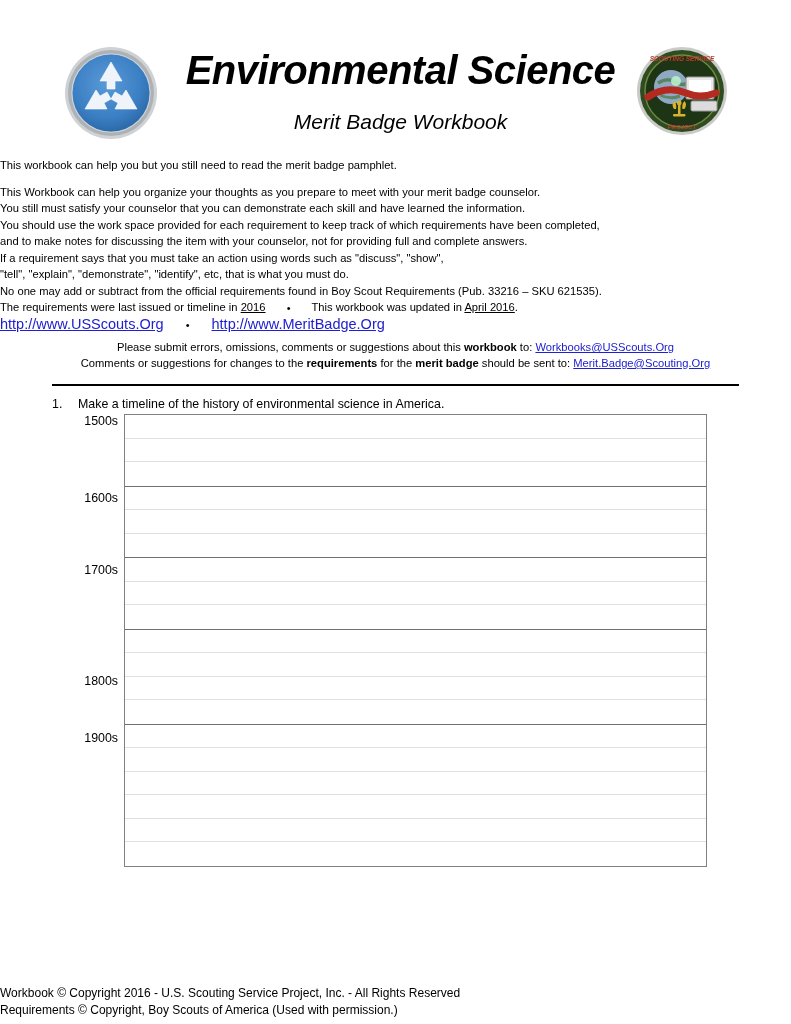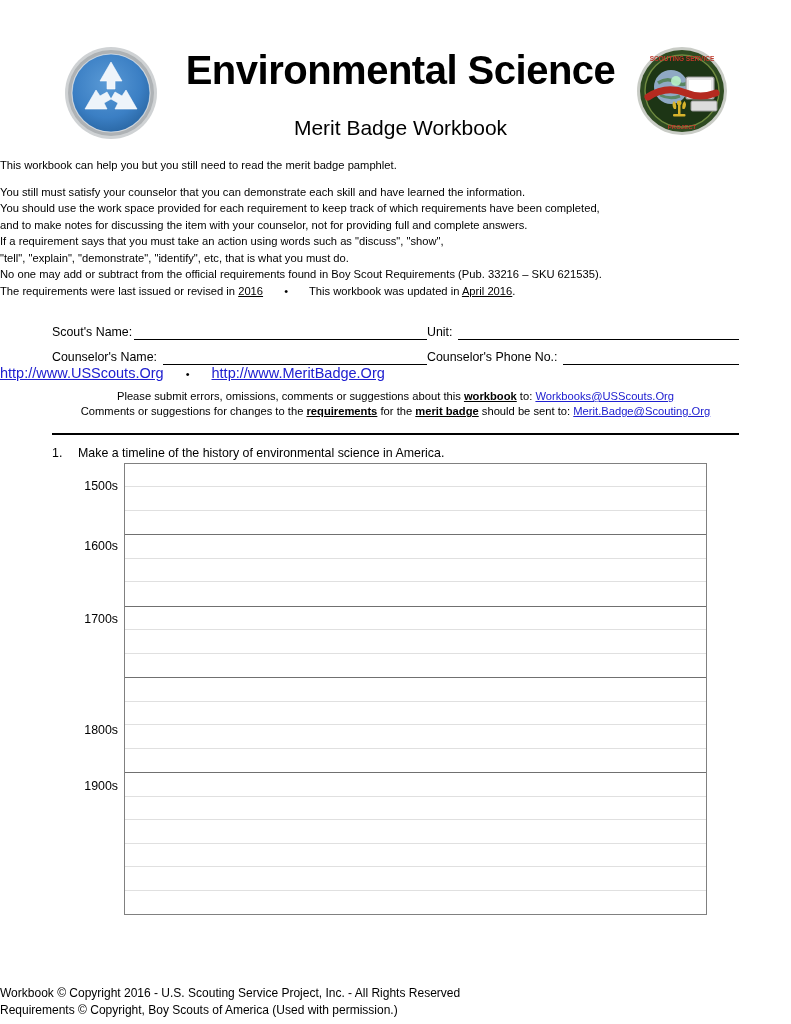--- a/index.html
+++ b/index.html
@@ -20,20 +20,21 @@
     height: 1024px;
     position: relative;
     box-sizing: border-box;
   }
 
   
   .header {
     position: relative;
     height: 110px;
     margin-top: 40px;
+    font-style: italic;
   }
   .badge-left {
     position: absolute;
     left: 63px;
     top: 5px;
     width: 96px;
     height: 96px;
   }
   .badge-right {
     position: absolute;
@@ -52,21 +53,21 @@
     font-weight: bold;
     line-height: 48px;
     letter-spacing: -0.5px;
     margin: 0;
     padding-top: 6px;
   }
   .doc-subtitle {
     font-size: 21px;
     font-weight: normal;
     line-height: 26px;
-    margin: 18px;
+    margin: 12px;
     padding-top: 3px;
   }
 
   
   .intro {
     text-align: left;
     font-size: 11.2px;
     line-height: 16.5px;
   }
   .intro-lead {
@@ -129,21 +130,21 @@
   }
   .submit-lines {
     text-align: center;
     font-size: 11.2px;
     line-height: 15.5px;
     margin-top: 8px;
   }
   .submit-lines a {
     color: #2020d0;
   }
-  .submit-lines b { font-weight: bold; text-decoration: underline; }
+  .submit-lines b { font-weight: bold; }
 
   
   .divider {
     margin: 13px 52px 0 52px;
     border-top: 2.5px solid #000;
   }
 
   
   .req {
     margin-top: 11px;
@@ -264,57 +265,36 @@
         </g>
         <text x="48" y="16" font-size="6.5" fill="#c0392b" text-anchor="middle" font-family="Liberation Sans, sans-serif" font-weight="bold">SCOUTING SERVICE</text>
         <text x="48" y="84" font-size="6" fill="#c0392b" text-anchor="middle" font-family="Liberation Sans, sans-serif" font-weight="bold">PROJECT</text>
       </svg>
     </div>
   </div>
 
   <div class="intro">
     <p class="intro-lead">This workbook can help you but you still need to read the merit badge pamphlet.</p>
 
+    <p>This Workbook can help you organize your thoughts as you prepare to meet with your merit badge counselor.</p>
     <p>You still must satisfy your counselor that you can demonstrate each skill and have learned the information.</p>
     <p>You should use the work space provided for each requirement to keep track of which requirements have been completed,</p>
     <p>and to make notes for discussing the item with your counselor, not for providing full and complete answers.</p>
     <p>If a requirement says that you must take an action using words such as "discuss", "show",</p>
     <p>"tell", "explain", "demonstrate", "identify", etc, that is what you must do.</p>
 
 
     <p>No one may add or subtract from the official requirements found in Boy Scout Requirements (Pub.  33216 – SKU 621535).</p>
     <p>
-      <span>The requirements were last issued or revised in </span><span class="underline">2016</span>
+      <span>The requirements were last issued or timeline in </span><span class="underline">2016</span>
       <span class="links-sep">•</span>
       <span>This workbook was updated in </span><span class="underline">April 2016</span><span>.</span>
     </p>
   </div>
 
-  <div class="form-area">
-    <div class="form-row">
-      <div class="form-cell fc-a">
-        <span class="form-label">Scout's Name:</span>
-        <span class="blank-line"></span>
-      </div>
-      <div class="form-cell fc-b">
-        <span class="form-label">Unit:</span>
-        <span class="blank-line gap"></span>
-      </div>
-    </div>
-    <div class="form-row">
-      <div class="form-cell fc-a">
-        <span class="form-label">Counselor's Name:</span>
-        <span class="blank-line gap"></span>
-      </div>
-      <div class="form-cell fc-b">
-        <span class="form-label">Counselor's Phone No.:</span>
-        <span class="blank-line gap"></span>
-      </div>
-    </div>
-  </div>
 
   <div class="links-row">
     <a href="#">http://www.USScouts.Org</a>
     <span class="links-sep">•</span>
     <a href="#">http://www.MeritBadge.Org</a>
   </div>
 
   <div class="submit-lines">
     <div>
       <span>Please submit errors, omissions, comments or suggestions about this </span><b>workbook</b><span> to: </span><a href="#">Workbooks@USScouts.Org</a>
@@ -326,21 +306,21 @@
 
   <div class="divider"></div>
 
   <div class="req">
     <div class="req-num">1.</div>
     <div class="req-text">Make a timeline of the history of environmental science in America.</div>
   </div>
 
   <div class="timeline-wrap">
     <div class="timeline-labels">
-        <div class="century-label" style="top: 16px;">1500s</div>
+        <div class="century-label" style="top: 0;">1500s</div>
         <div class="century-label" style="top: 76.7px;">1600s</div>
         <div class="century-label" style="top: 148.8px;">1700s</div>
         <div class="century-label" style="top: 220.9px; margin-top: 39px;">1800s</div>
         <div class="century-label" style="top: 316.5px;">1900s</div>
       </div>
     <div class="timeline-table">
         <div class="century-group">
           <div class="tl-row"></div>
           <div class="tl-row"></div>
           <div class="tl-row"></div>

